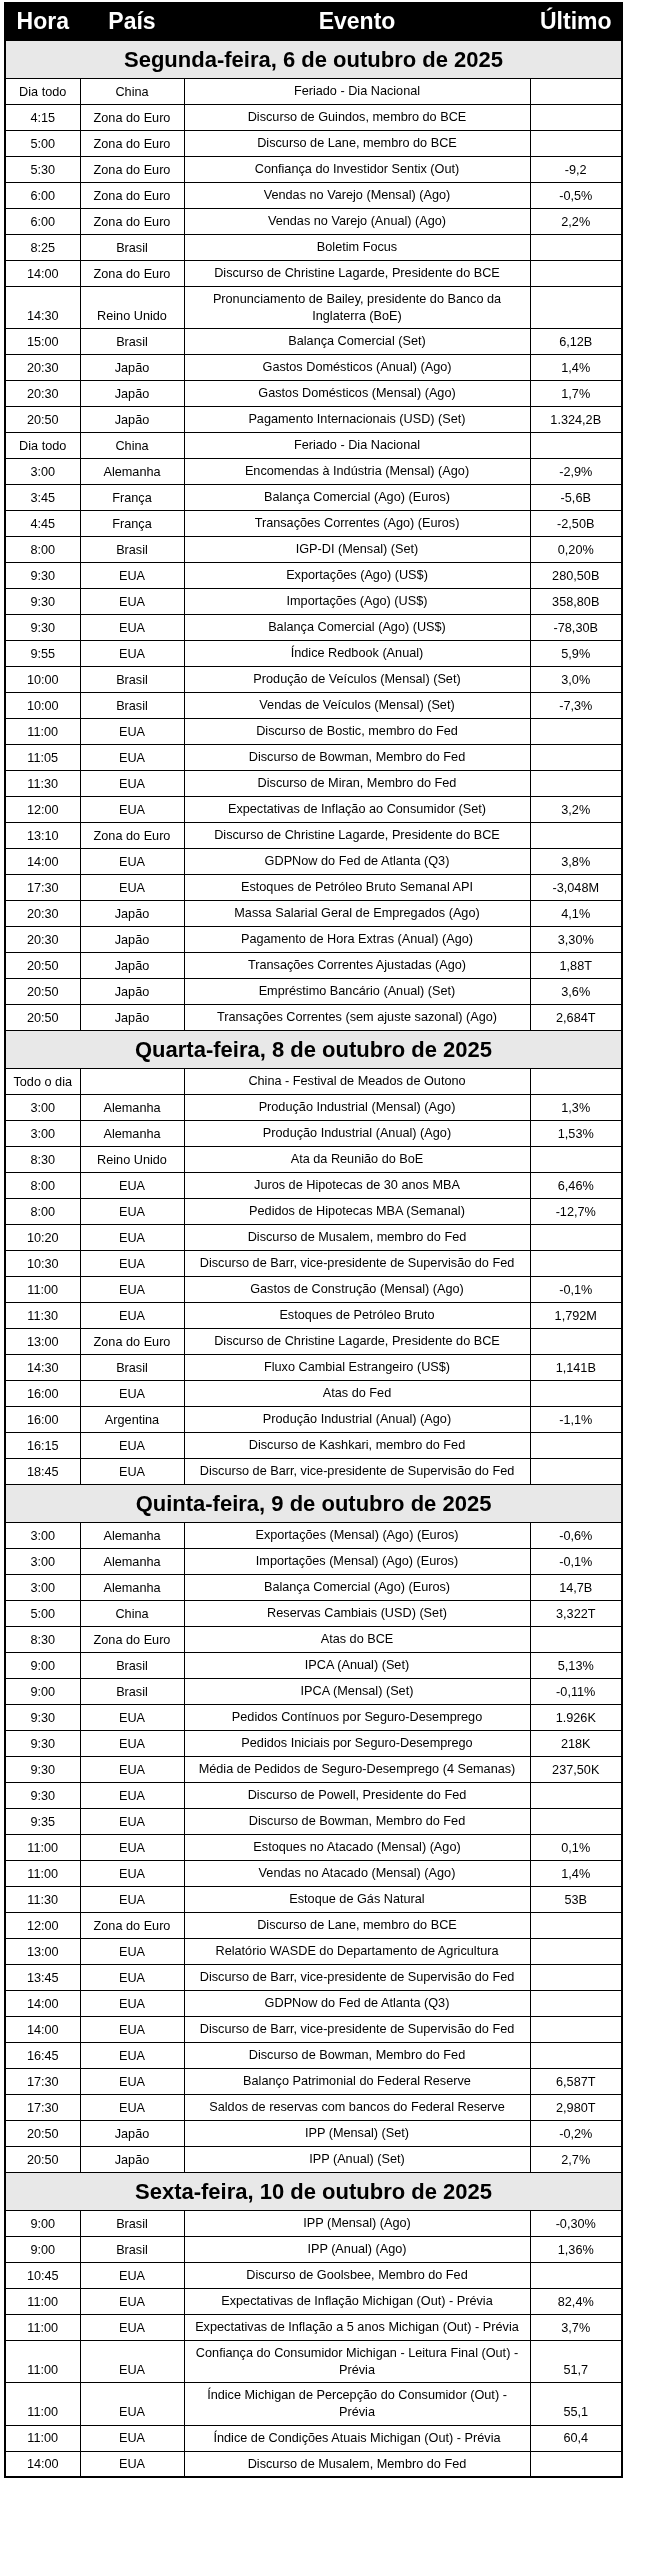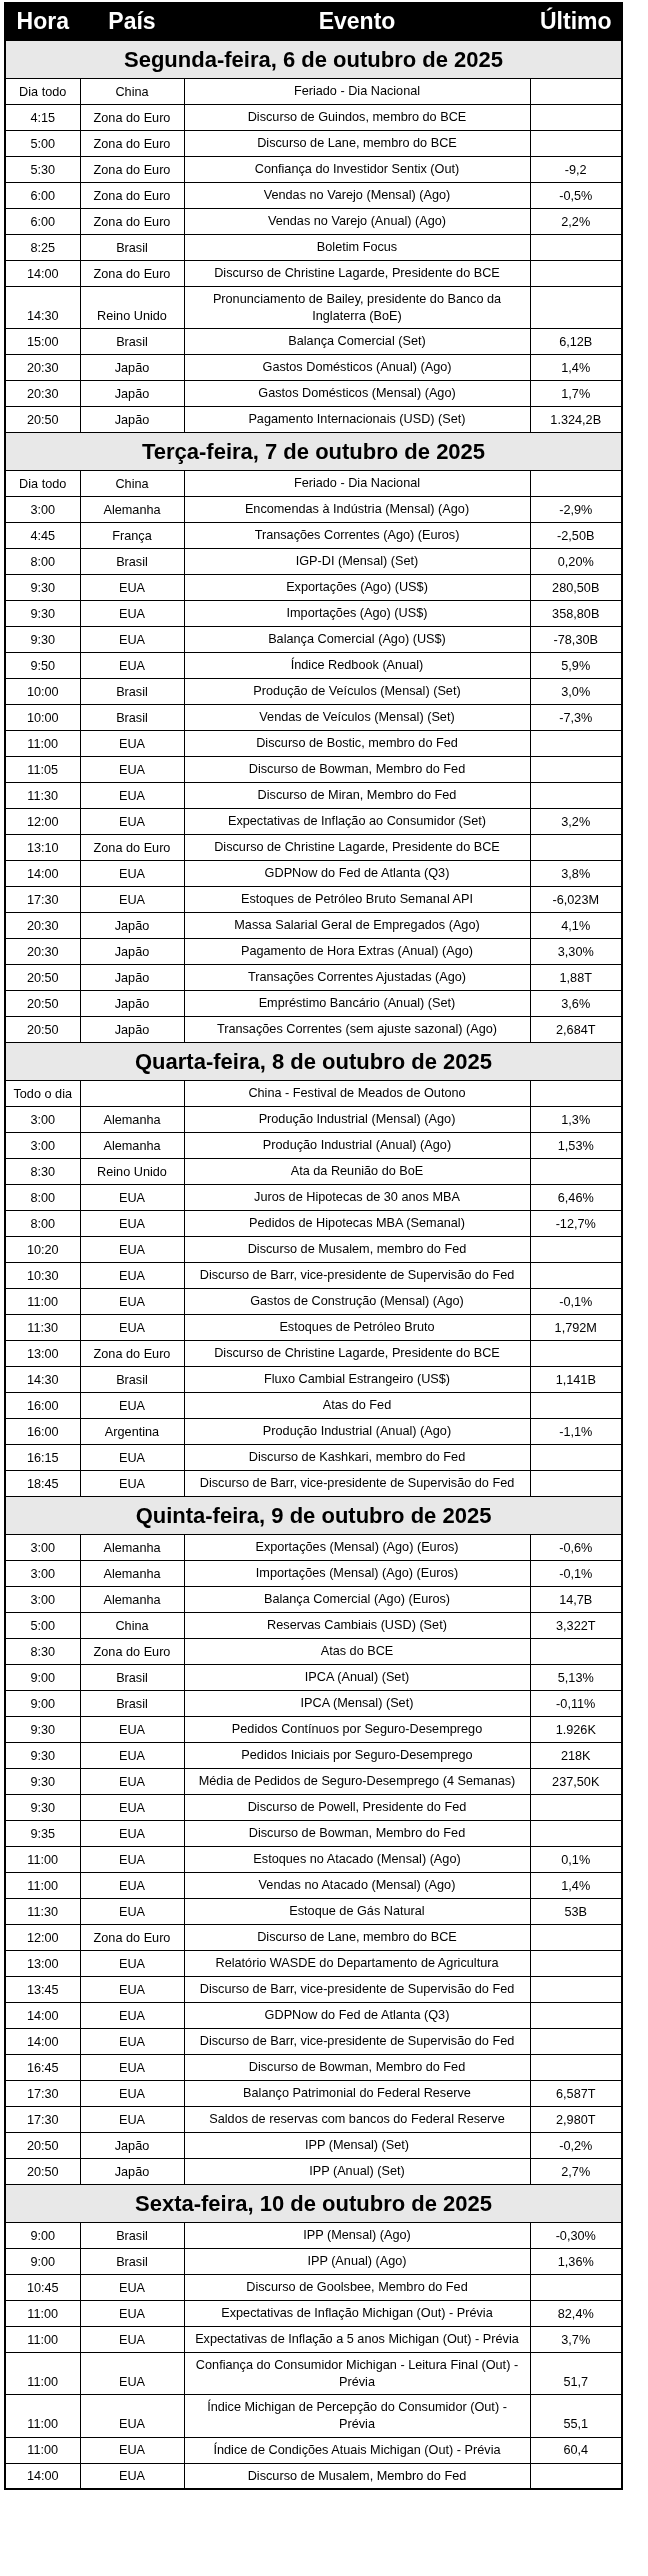--- a/index.html
+++ b/index.html
@@ -155,35 +155,38 @@
           <td class="c-event">Gastos Domésticos (Mensal) (Ago)</td>
           <td class="c-last">1,7%</td>
         </tr>
         <tr>
           <td class="c-time">20:50</td>
           <td class="c-country">Japão</td>
           <td class="c-event">Pagamento Internacionais (USD) (Set)</td>
           <td class="c-last">1.324,2B</td>
         </tr>
         <tr>
-          <td colspan="4" class="day-header">Terça-feira, 7 de outubro de 2025</td>
-        </tr>
-        <tr>
           <td class="c-time">Dia todo</td>
           <td class="c-country">China</td>
           <td class="c-event">Feriado - Dia Nacional</td>
           <td class="c-last"></td>
         </tr>
         <tr>
           <td class="c-time">3:00</td>
           <td class="c-country">Alemanha</td>
           <td class="c-event">Encomendas à Indústria (Mensal) (Ago)</td>
           <td class="c-last">-2,9%</td>
         </tr>
         <tr>
+          <td class="c-time">3:45</td>
+          <td class="c-country">França</td>
+          <td class="c-event">Balança Comercial (Ago) (Euros)</td>
+          <td class="c-last">-5,6B</td>
+        </tr>
+        <tr>
           <td class="c-time">4:45</td>
           <td class="c-country">França</td>
           <td class="c-event">Transações Correntes (Ago) (Euros)</td>
           <td class="c-last">-2,50B</td>
         </tr>
         <tr>
           <td class="c-time">8:00</td>
           <td class="c-country">Brasil</td>
           <td class="c-event">IGP-DI (Mensal) (Set)</td>
           <td class="c-last">0,20%</td>
@@ -200,21 +203,21 @@
           <td class="c-event">Importações (Ago) (US$)</td>
           <td class="c-last">358,80B</td>
         </tr>
         <tr>
           <td class="c-time">9:30</td>
           <td class="c-country">EUA</td>
           <td class="c-event">Balança Comercial (Ago) (US$)</td>
           <td class="c-last">-78,30B</td>
         </tr>
         <tr>
-          <td class="c-time">9:50</td>
+          <td class="c-time">9:55</td>
           <td class="c-country">EUA</td>
           <td class="c-event">Índice Redbook (Anual)</td>
           <td class="c-last">5,9%</td>
         </tr>
         <tr>
           <td class="c-time">10:00</td>
           <td class="c-country">Brasil</td>
           <td class="c-event">Produção de Veículos (Mensal) (Set)</td>
           <td class="c-last">3,0%</td>
         </tr>
@@ -257,21 +260,21 @@
         <tr>
           <td class="c-time">14:00</td>
           <td class="c-country">EUA</td>
           <td class="c-event">GDPNow do Fed de Atlanta (Q3)</td>
           <td class="c-last">3,8%</td>
         </tr>
         <tr>
           <td class="c-time">17:30</td>
           <td class="c-country">EUA</td>
           <td class="c-event">Estoques de Petróleo Bruto Semanal API</td>
-          <td class="c-last">-6,023M</td>
+          <td class="c-last">-3,048M</td>
         </tr>
         <tr>
           <td class="c-time">20:30</td>
           <td class="c-country">Japão</td>
           <td class="c-event">Massa Salarial Geral de Empregados (Ago)</td>
           <td class="c-last">4,1%</td>
         </tr>
         <tr>
           <td class="c-time">20:30</td>
           <td class="c-country">Japão</td>

